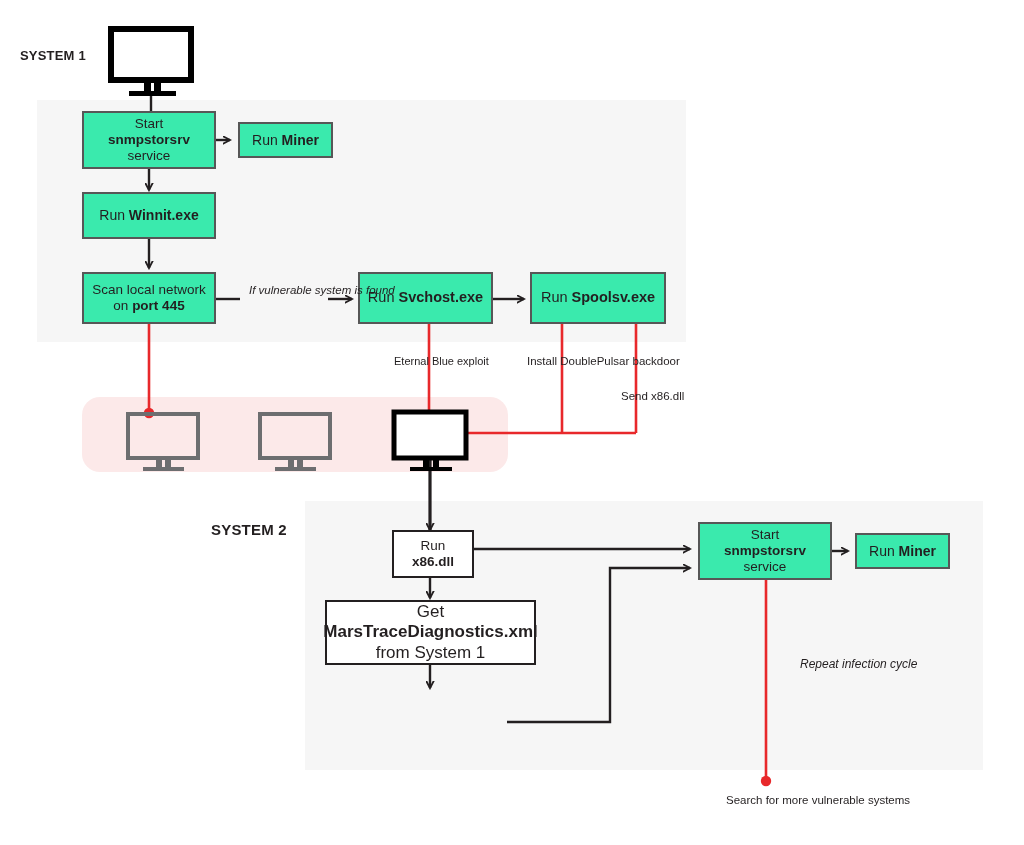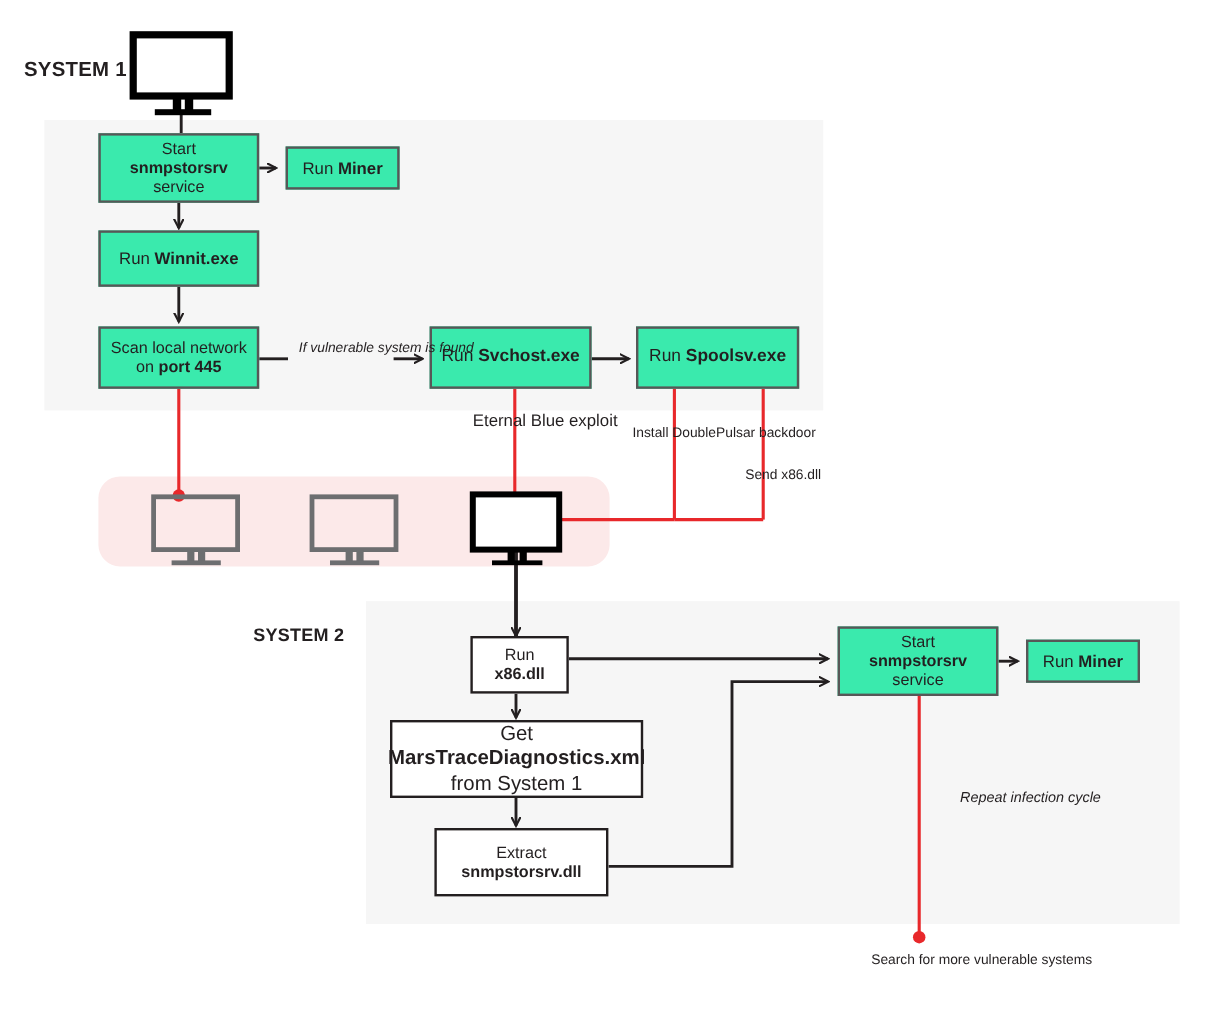--- a/index.html
+++ b/index.html
@@ -186,21 +186,21 @@
       <rect x="15" y="53" width="41" height="4" fill="#6d6e70"></rect>
     </g>
     <g transform="translate(394,412)">
       <rect x="0" y="0" width="72" height="46" fill="#ffffff" stroke="#000000" stroke-width="5"></rect>
       <rect x="29" y="46" width="6" height="11" fill="#000000"></rect>
       <rect x="39" y="46" width="6" height="11" fill="#000000"></rect>
       <rect x="16" y="55" width="42" height="4" fill="#000000"></rect>
     </g>
   </svg>
 
-  <div class="sys-label" style="left:20px; top:48px; font-size:17px;">SYSTEM 1</div>
+  <div class="sys-label" style="left:20px; top:48px; font-size:13px;">SYSTEM 1</div>
   <div class="sys-label" style="left:211px; top:521px; font-size:15px;">SYSTEM 2</div>
 
   <div class="node green" style="left:82px; top:111px; width:134px; height:58px; font-size:13.5px;">
     <span class="ln n">Start</span>
     <span class="ln b">snmpstorsrv</span>
     <span class="ln n">service</span>
   </div>
 
   <div class="node green" style="left:238px; top:122px; width:95px; height:36px; font-size:14px;">
     <span class="ln"><span>Run </span><b>Miner</b></span>
@@ -221,21 +221,21 @@
 
   <div class="node green" style="left:358px; top:272px; width:135px; height:52px; font-size:14.5px;">
     <span class="ln"><span>Run </span><b>Svchost.exe</b></span>
   </div>
 
   <div class="edge-label ital" style="left:229px; top:284px; width:110px; font-size:11.5px;">
     <span class="ln">If vulnerable</span>
     <span class="ln">system is found</span>
   </div>
 
-  <div class="edge-label" style="left:374px; top:342px; width:110px; font-size:14px;">
+  <div class="edge-label" style="left:374px; top:355px; width:110px; font-size:11px;">
     <span class="ln">Eternal Blue</span>
     <span class="ln">exploit</span>
   </div>
 
   <div class="edge-label" style="left:507px; top:355px; width:110px; font-size:11.5px;">
     <span class="ln">Install</span>
     <span class="ln">DoublePulsar</span>
     <span class="ln">backdoor</span>
   </div>
 
@@ -248,24 +248,20 @@
     <span class="ln n">Run</span>
     <span class="ln b">x86.dll</span>
   </div>
 
   <div class="node white" style="left:325px; top:600px; width:211px; height:65px; font-size:17px;">
     <span class="ln n">Get</span>
     <span class="ln b">MarsTraceDiagnostics.xml</span>
     <span class="ln n">from System 1</span>
   </div>
 
-  <div class="node white" style="left:362px; top:690px; width:145px; height:57px; font-size:13.5px;">
-    <span class="ln n">Extract</span>
-    <span class="ln b">snmpstorsrv.dll</span>
-  </div>
 
   <div class="node green" style="left:698px; top:522px; width:134px; height:58px; font-size:13.5px;">
     <span class="ln n">Start</span>
     <span class="ln b">snmpstorsrv</span>
     <span class="ln n">service</span>
   </div>
 
   <div class="node green" style="left:855px; top:533px; width:95px; height:36px; font-size:14px;">
     <span class="ln"><span>Run </span><b>Miner</b></span>
   </div>

